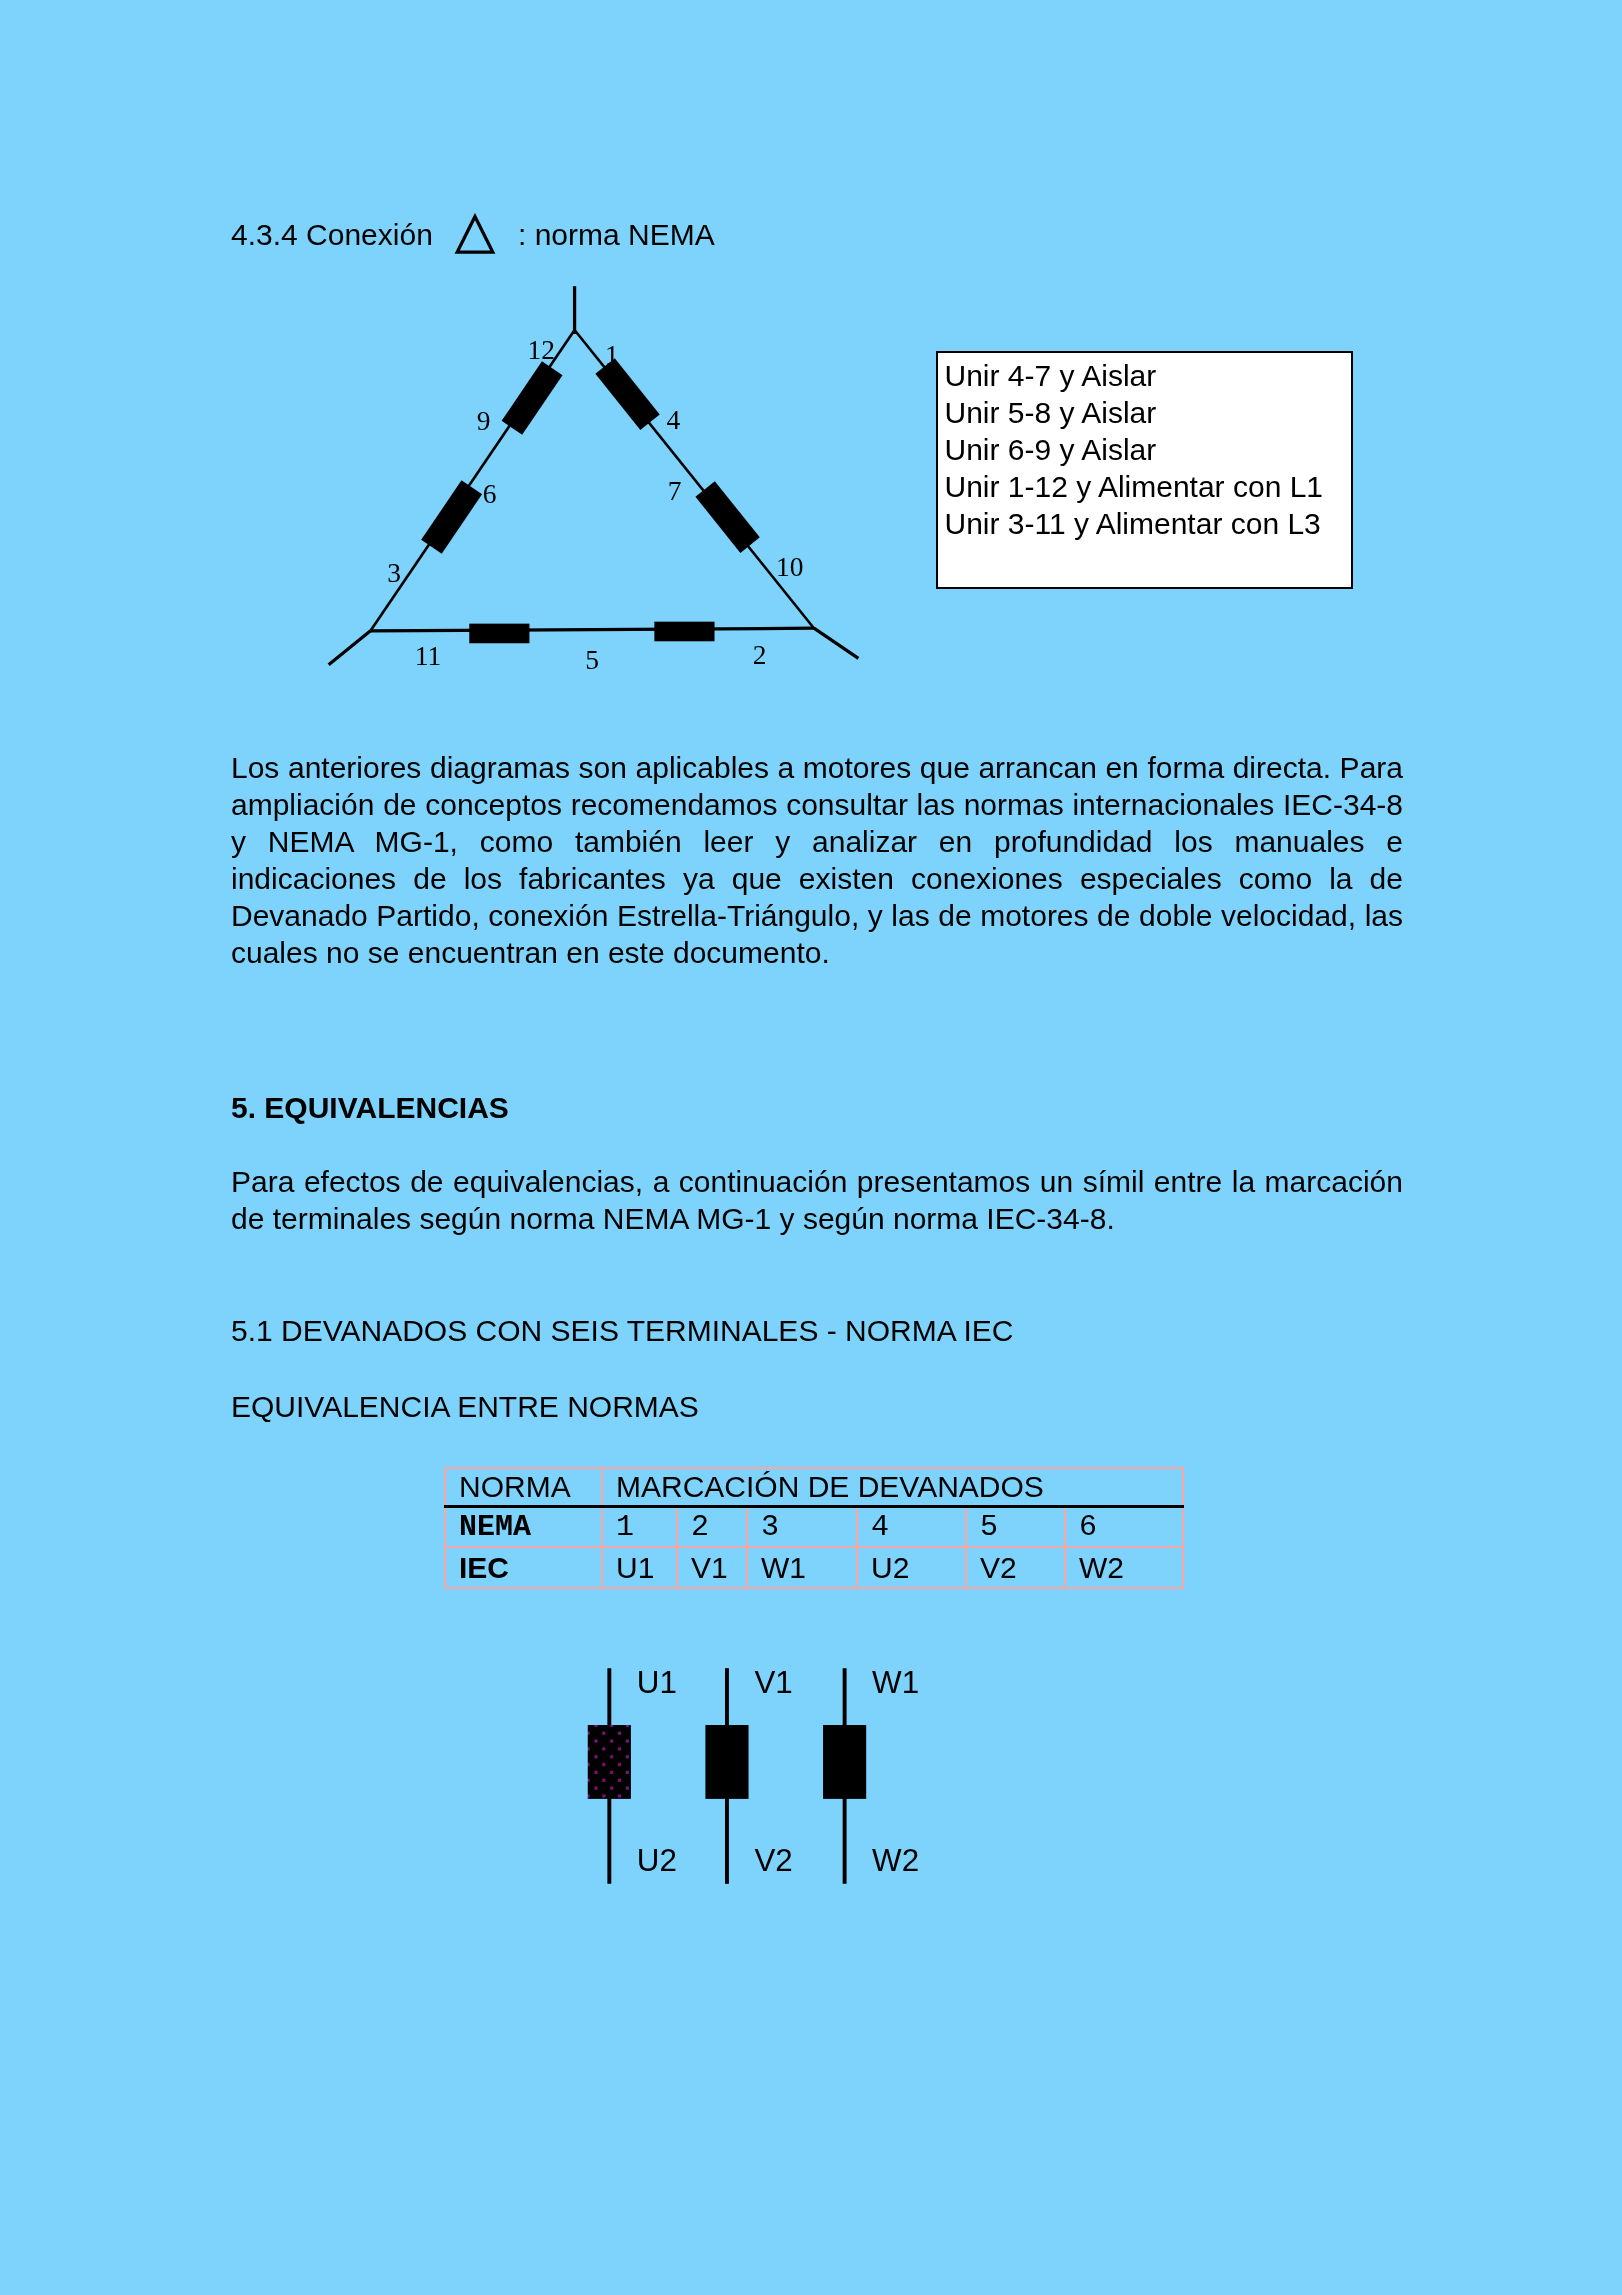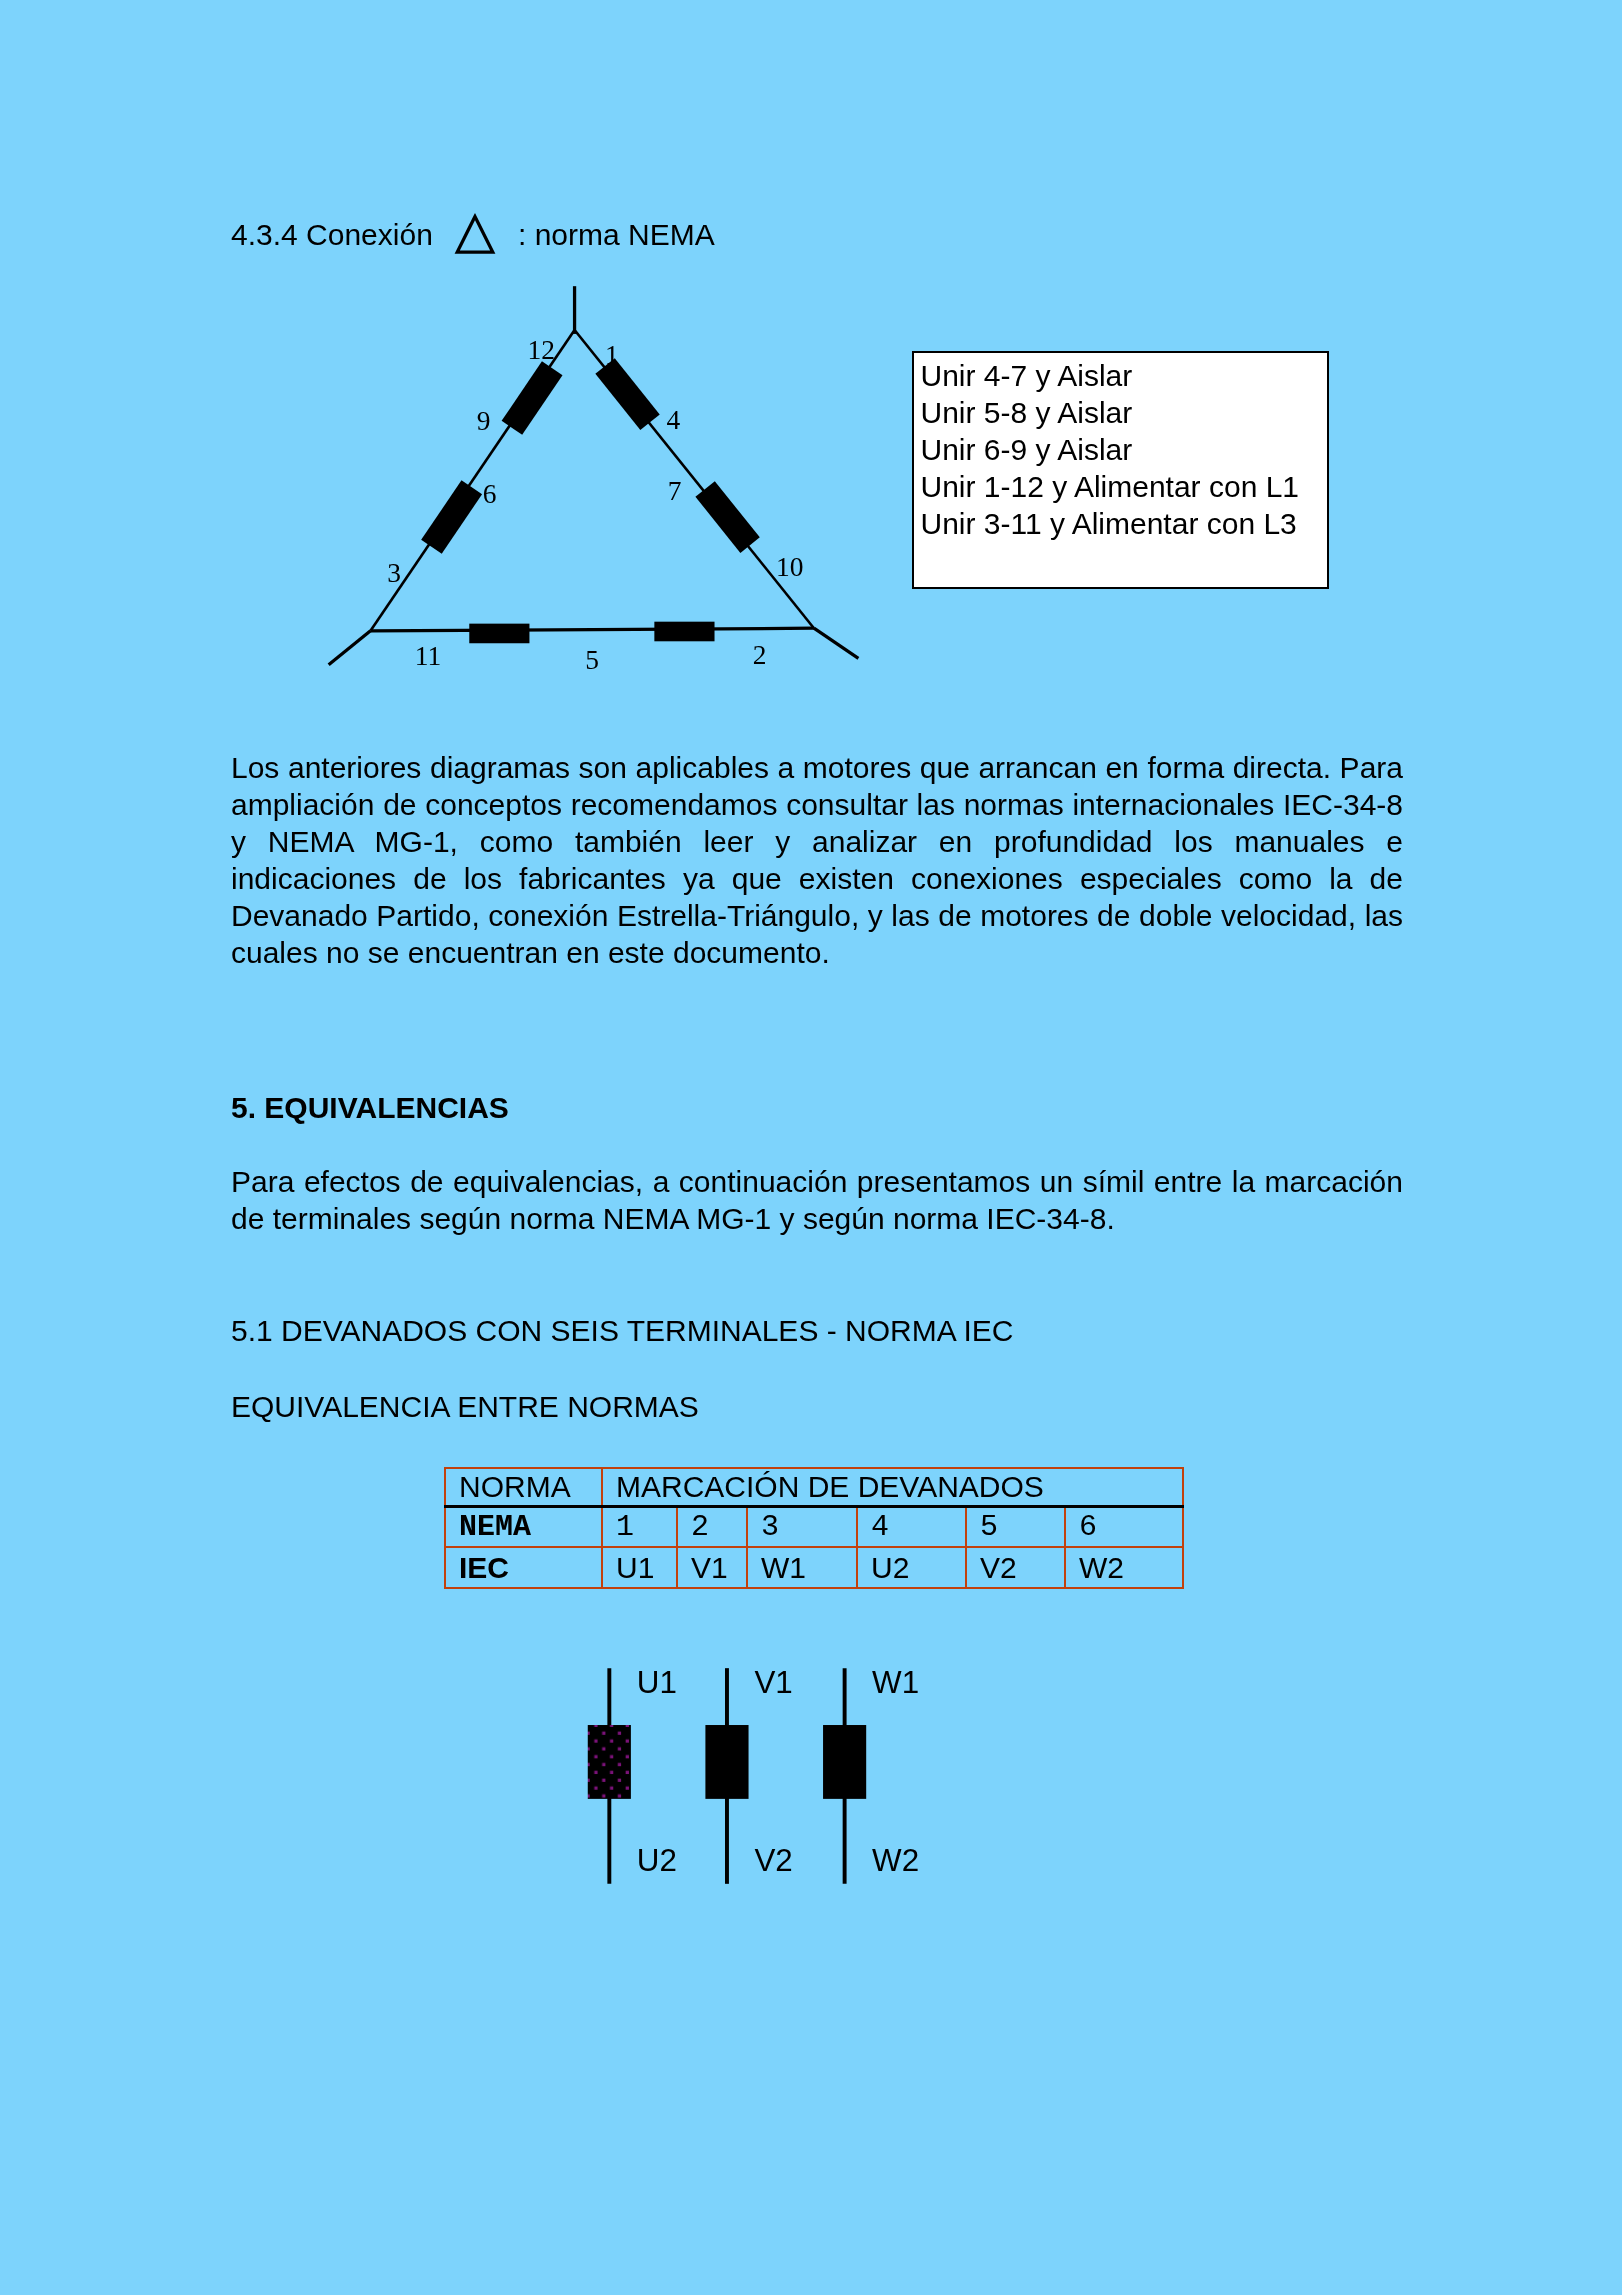--- a/index.html
+++ b/index.html
@@ -18,32 +18,33 @@
   .heading-row{
     display:flex;align-items:flex-start;
     font-size:30px;line-height:37px;white-space:nowrap;
   }
   .delta-glyph{margin:-3.9px 19.6px 0 19.6px;}
   .instruction-box{
     box-sizing:border-box;
     border:2.6px solid #000;
     padding:3.9px 0 0 6.5px;
     background:#fff;
+    margin-left:24px;
   }
   .instruction-box div{
     font-size:30px;line-height:37px;white-space:nowrap;
   }
   .bold{font-weight:bold;}
   table.equiv{
     border-collapse:collapse;
     table-layout:fixed;
     font-size:30px;
   }
   table.equiv td{
-    border:2px solid #c2410c;
+    border:2px solid #fca5a5;
     padding:0 4px 0 13px;
     overflow:hidden;white-space:nowrap;
     vertical-align:middle;
   }
   table.equiv{border:2.6px solid #000;}
   table.equiv tr.hdr td{border-bottom:3.3px solid #000;}
   svg text.serif-label{
     font-family:"Liberation Serif", serif;
     font-size:42px;
     fill:#000;

